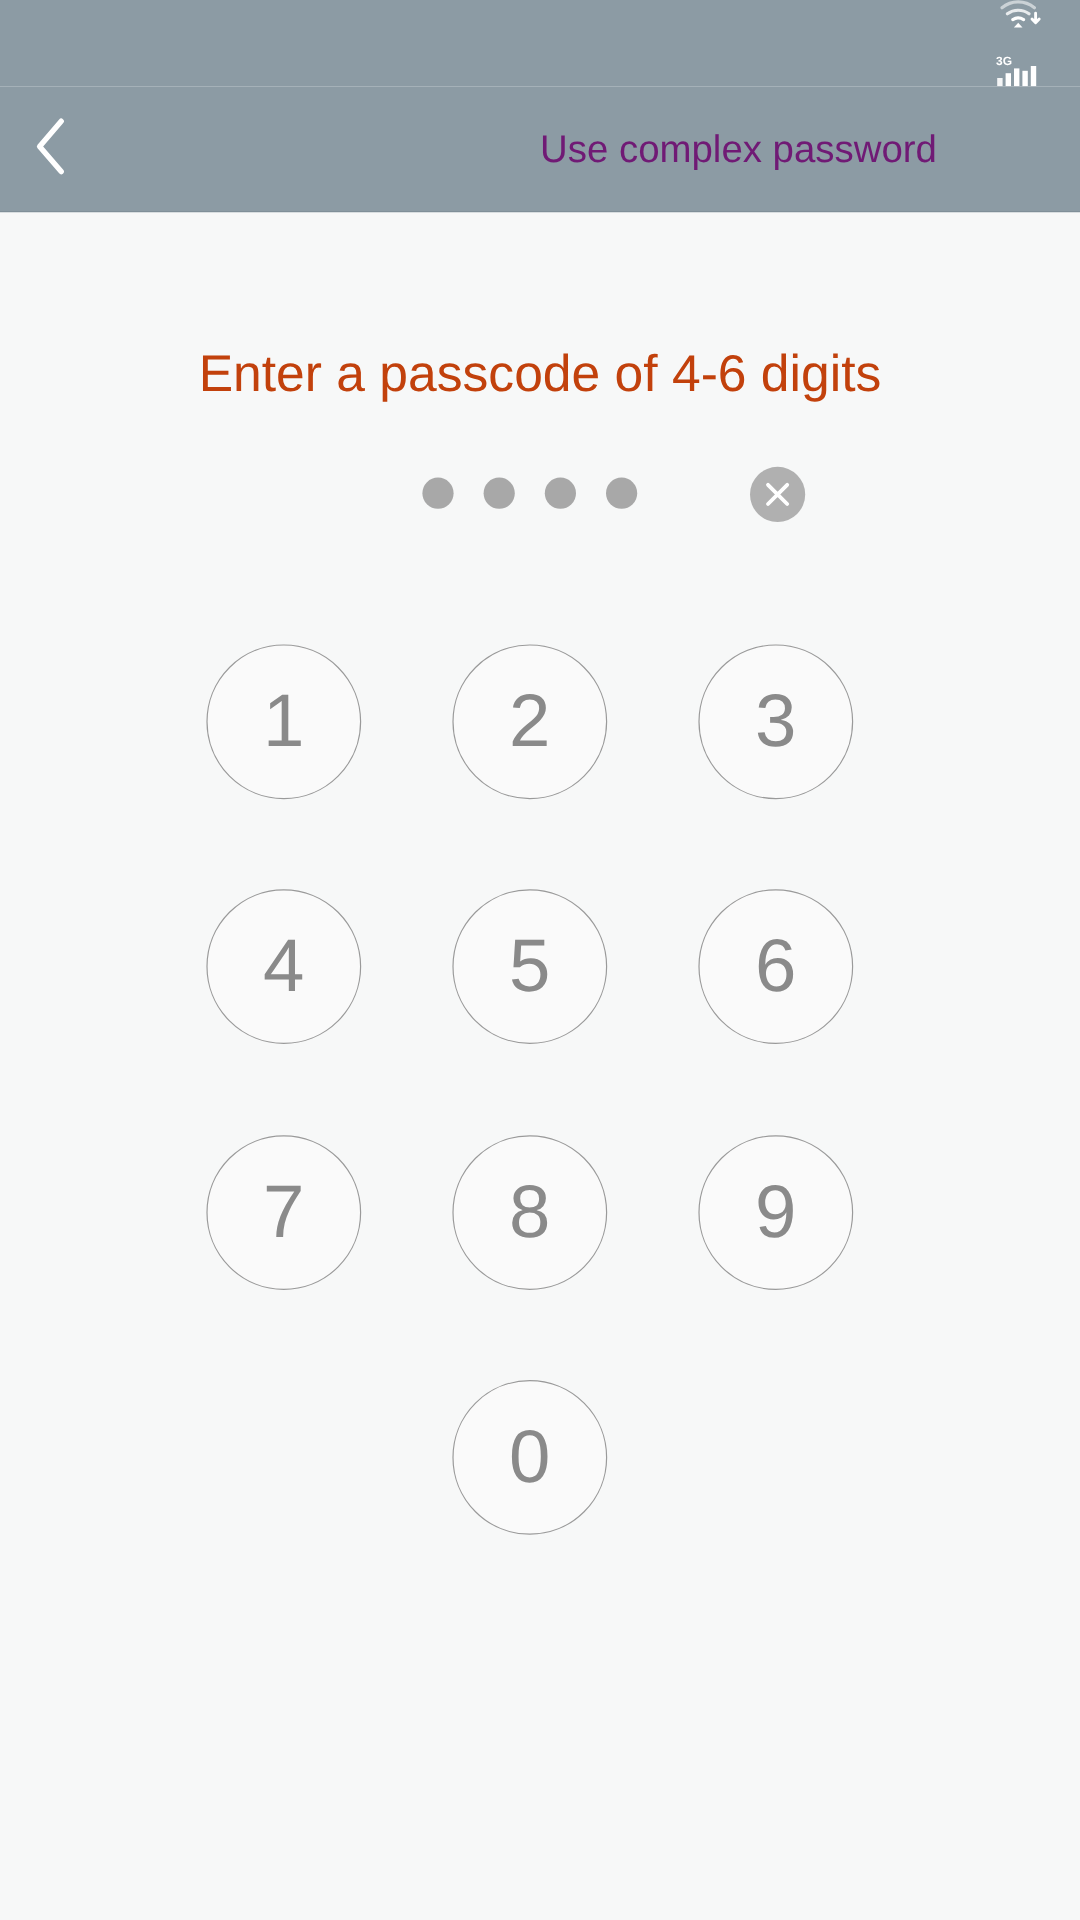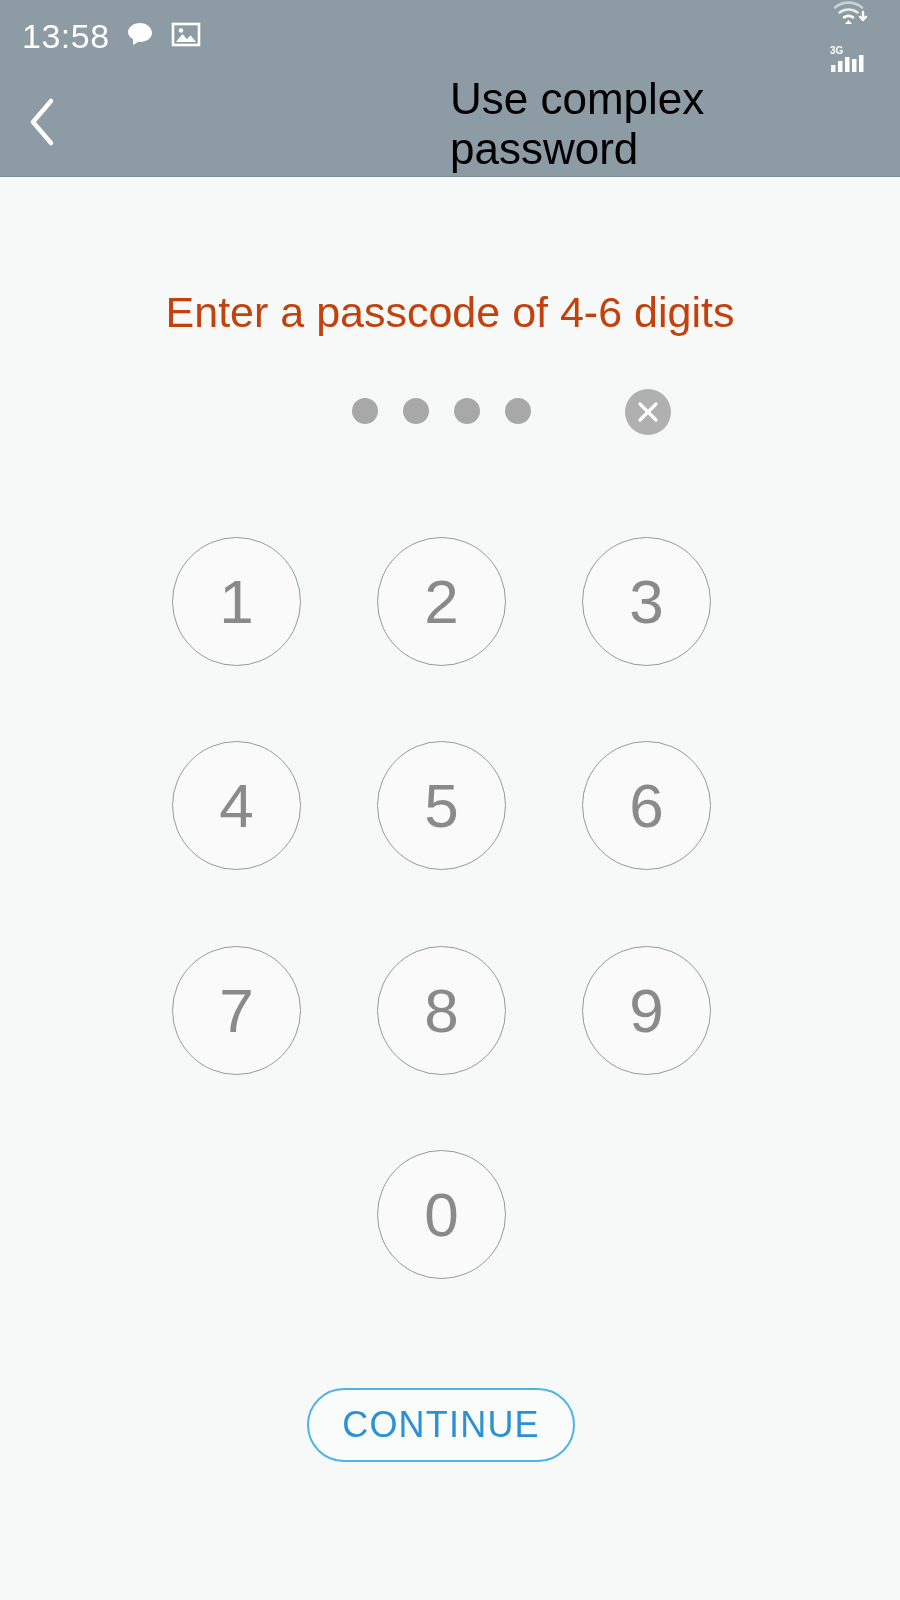--- a/index.html
+++ b/index.html
@@ -45,22 +45,22 @@
   }
   .app-title {
     color:#ffffff;
     font-size:38px;
     font-weight:400;
     margin-left:4px;
   }
   .complex-link {
     position:absolute;
     left:450px;
-    color:#000000;
-    font-size:44px;
+    color:#701a75;
+    font-size:32px;
     font-weight:400;
     cursor:pointer;
   }
 
   
   .content {
     position:absolute; top:177px; left:0;
     width:900px; height:1423px;
     background:#f7f8f8;
   }
@@ -127,35 +127,20 @@
     display:flex; align-items:center; justify-content:center;
     cursor:pointer;
   }
 </style>
 </head>
 <body>
 
 <div class="phone">
 
   <div class="status-bar">
-    <div class="status-left">
-      <span class="clock">13:58</span>
-      <span class="sicon">
-        <svg width="32" height="32" viewBox="0 0 32 32">
-          <path d="M16 5C9.4 5 4 9 4 14c0 3 2 5.6 5 7.2V27l5.4-3.2c.5.05 1.05.08 1.6.08 6.6 0 12-4 12-9S22.6 5 16 5z" fill="#ffffff"></path>
-        </svg>
-      </span>
-      <span class="sicon">
-        <svg width="32" height="32" viewBox="0 0 32 32">
-          <rect x="3" y="6" width="26" height="21" fill="none" stroke="#ffffff" stroke-width="2.6"></rect>
-          <path d="M6 24l6.5-8 4.5 5.2 3.5-4 5.5 6.8z" fill="#ffffff"></path>
-          <circle cx="11" cy="12.5" r="2.3" fill="#ffffff"></circle>
-        </svg>
-      </span>
-    </div>
     <div class="status-right">
       <span class="sicon">
         <svg width="32" height="32" viewBox="0 0 32 32">
           <path d="M6 20v-4a10 10 0 0 1 20 0v4" fill="none" stroke="#ffffff" stroke-width="2.4" stroke-linecap="round"></path>
           <rect x="3" y="17" width="5.5" height="9" rx="2.4" fill="none" stroke="#ffffff" stroke-width="2.2"></rect>
           <rect x="23.5" y="17" width="5.5" height="9" rx="2.4" fill="none" stroke="#ffffff" stroke-width="2.2"></rect>
           <path d="M26 26c0 2.3-2.6 3.4-5 3.4" fill="none" stroke="#ffffff" stroke-width="2.2" stroke-linecap="round"></path>
         </svg>
       </span>
       <span class="sicon">
@@ -230,16 +215,15 @@
       <div class="key" style="left:377px; top:564px;">5</div>
       <div class="key" style="left:582px; top:564px;">6</div>
 
       <div class="key" style="left:172px; top:769px;">7</div>
       <div class="key" style="left:377px; top:769px;">8</div>
       <div class="key" style="left:582px; top:769px;">9</div>
 
       <div class="key" style="left:377px; top:973px;">0</div>
     </div>
 
-    <div class="continue-btn">CONTINUE</div>
 
   </div>
 </div>
 
 </body></html>

